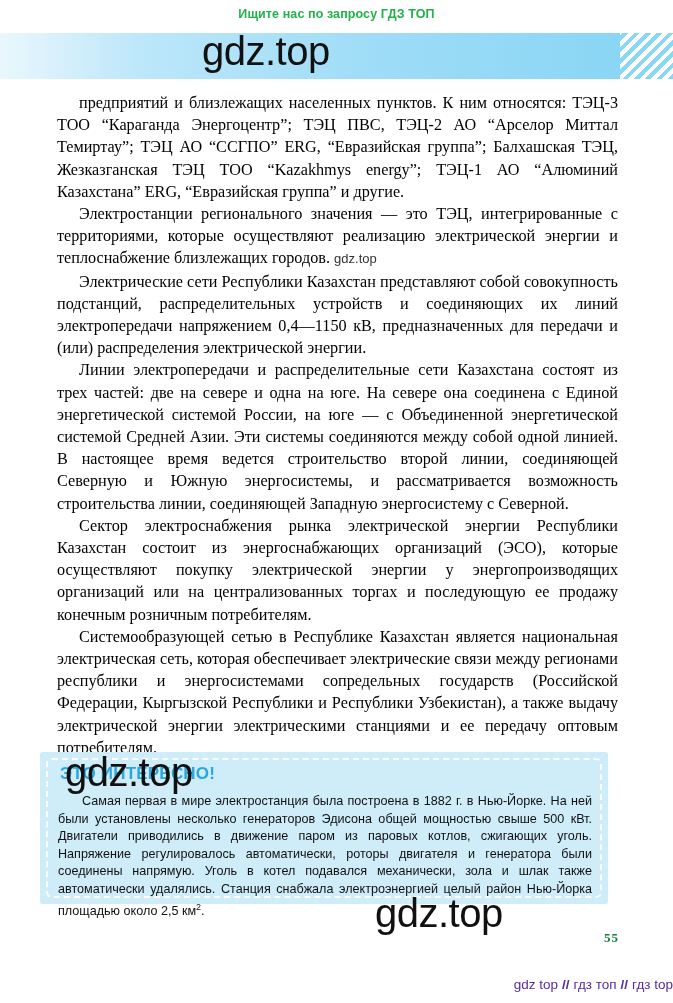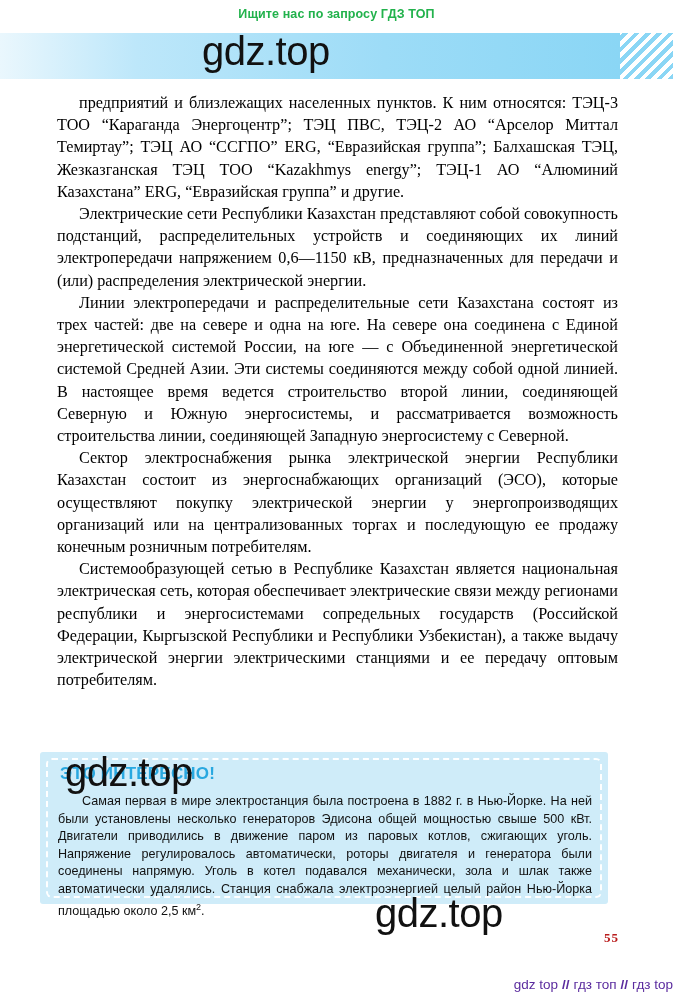--- a/index.html
+++ b/index.html
@@ -99,21 +99,21 @@
     font-size:40px;letter-spacing:-0.5px;line-height:1;
     white-space:nowrap;
   }
   .wm-box{left:65px;top:752px;}
   .wm-bottom{left:375px;top:893px;}
 
   
   .pagenum{
     position:absolute;left:604px;top:930px;
     font-family:"Liberation Serif", serif;
-    font-size:13px;font-weight:bold;color:#b91c1c;
+    font-size:13px;font-weight:bold;color:#15803d;
     letter-spacing:1px;
   }
 
   
   .footer{
     position:absolute;left:0;top:977px;width:673px;
     text-align:right;
     font-family:"Liberation Sans", sans-serif;
     font-size:13.5px;color:#5a2b9e;
     white-space:nowrap;
@@ -128,21 +128,22 @@
   <div class="promo">Ищите нас по запросу ГДЗ ТОП</div>
 
   <div class="banner">
     <div class="banner-bg"></div>
     <div class="banner-stripes"></div>
   </div>
   <div class="banner-logo">gdz.top</div>
 
   <div class="content">
     <p class="par">предприятий и близлежащих населенных пунктов. К ним относятся: ТЭЦ-3 ТОО “Караганда Энергоцентр”; ТЭЦ ПВС, ТЭЦ-2 АО “Арселор Миттал Темиртау”; ТЭЦ АО “ССГПО” ERG, “Евразийская группа”; Балхашская ТЭЦ, Жезказганская ТЭЦ ТОО “Kazakhmys energy”; ТЭЦ-1 АО “Алюминий Казахстана” ERG, “Евразийская группа” и другие.</p>
-    <p class="par">Электрические сети Республики Казахстан представляют собой совокупность подстанций, распределительных устройств и соединяющих их линий электропередачи напряжением 0,6—1150 кВ, предназначенных для передачи и (или) распределения электрической энергии.</p>
+    <p class="par"><span>Электростанции регионального значения — это ТЭЦ, интегрированные с территориями, которые осуществляют реализацию электрической энергии и теплоснабжение близлежащих городов.</span> <span class="wm-inline">gdz.top</span></p>
+    <p class="par">Электрические сети Республики Казахстан представляют собой совокупность подстанций, распределительных устройств и соединяющих их линий электропередачи напряжением 0,4—1150 кВ, предназначенных для передачи и (или) распределения электрической энергии.</p>
     <p class="par">Линии электропередачи и распределительные сети Казахстана состоят из трех частей: две на севере и одна на юге. На севере она соединена с Единой энергетической системой России, на юге — с Объединенной энергетической системой Средней Азии. Эти системы соединяются между собой одной линией. В настоящее время ведется строительство второй линии, соединяющей Северную и Южную энергосистемы, и рассматривается возможность строительства линии, соединяющей Западную энергосистему с Северной.</p>
     <p class="par">Сектор электроснабжения рынка электрической энергии Республики Казахстан состоит из энергоснабжающих организаций (ЭСО), которые осуществляют покупку электрической энергии у энергопроизводящих организаций или на централизованных торгах и последующую ее продажу конечным розничным потребителям.</p>
     <p class="par">Системообразующей сетью в Республике Казахстан является национальная электрическая сеть, которая обеспечивает электрические связи между регионами республики и энергосистемами сопредельных государств (Российской Федерации, Кыргызской Республики и Республики Узбекистан), а также выдачу электрической энергии электрическими станциями и ее передачу оптовым потребителям.</p>
   </div>
 
   <div class="infobox">
     <div class="infobox-dash"></div>
     <div class="infobox-title">ЭТО ИНТЕРЕСНО!</div>
     <div class="infobox-text"><span>Самая первая в мире электростанция была построена в 1882 г. в Нью-Йорке. На ней были установлены несколько генераторов Эдисона общей мощностью свыше 500 кВт. Двигатели приводились в движение паром из паровых котлов, сжигающих уголь. Напряжение регулировалось автоматически, роторы двигателя и генератора были соединены напрямую. Уголь в котел подавался механически, зола и шлак также автоматически удалялись. Станция снабжала электроэнергией целый район Нью-Йорка площадью около 2,5 км</span><sup>2</sup><span>.</span></div>
   </div>

